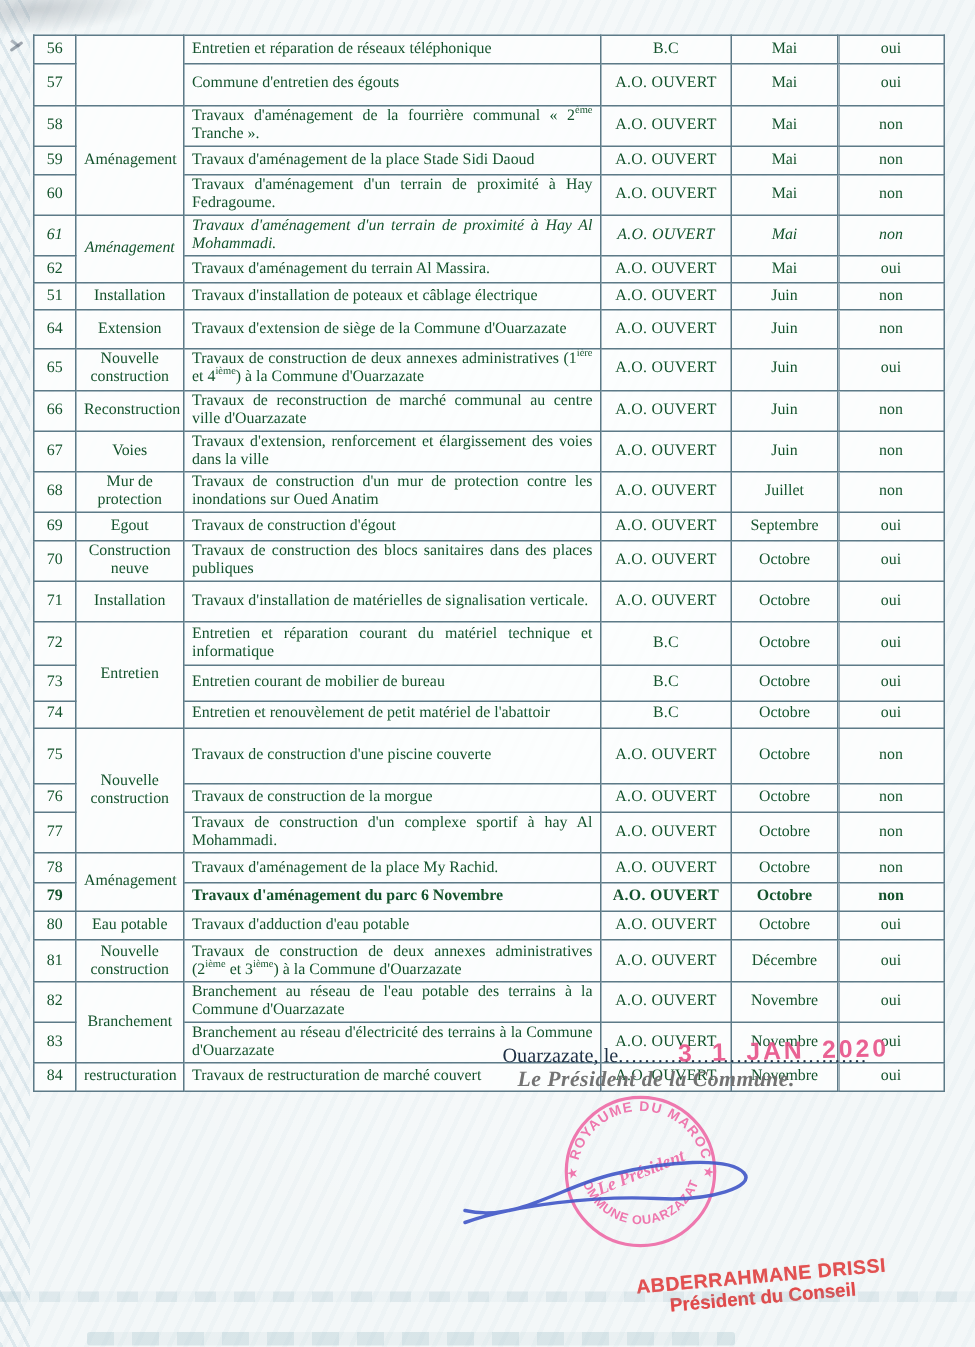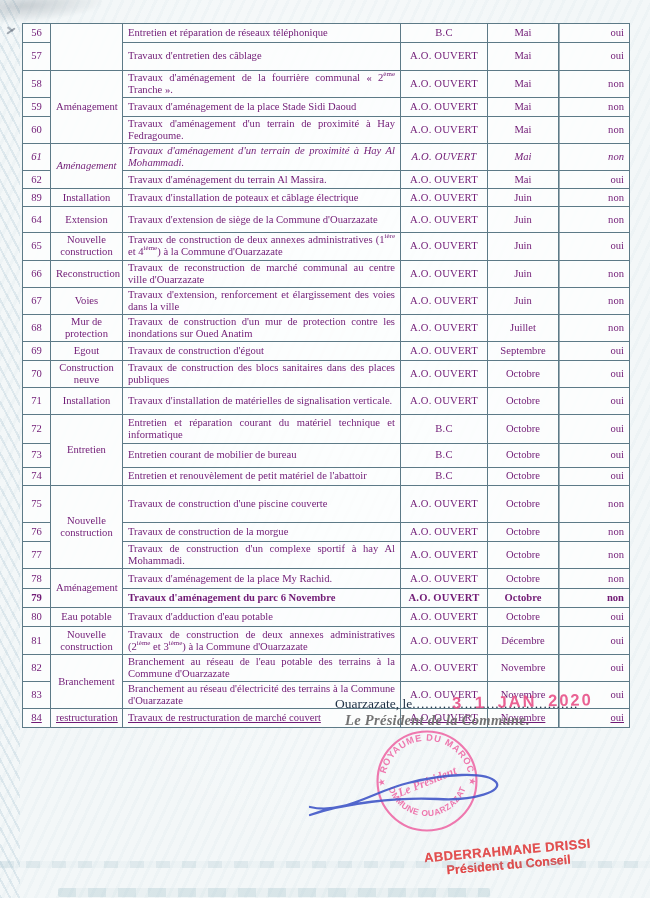--- a/index.html
+++ b/index.html
@@ -37,35 +37,35 @@
   .bottom-strip{
     position:absolute;left:58px;top:888px;width:432px;height:9px;pointer-events:none;
     background:repeating-linear-gradient(90deg, rgba(125,170,180,.22) 0 18px, rgba(125,170,180,.08) 18px 30px);
     border-radius:2px;filter:blur(.4px);
   }
 
   
   table.projects{
     position:absolute;left:22px;top:23px;width:607px;
     border-collapse:collapse;table-layout:fixed;
-    color:#701a75;
+    color:#14532d;
   }
   table.projects td{
     border:1px solid #5d7a87;
     padding:1px 5px;vertical-align:middle;overflow:hidden;
     background:rgba(253,254,254,.85);
     font-size:10.6px;line-height:1.14;
   }
   table.projects{border:1.5px solid #51707d;}
   td.c-num{text-align:center;font-size:11.5px;}
   td.c-cat{text-align:center;font-size:10.8px;}
   td.c-desc{text-align:justify;}
   td.c-proc{text-align:center;letter-spacing:.2px;}
   td.c-month{text-align:center;}
-  td.c-flag{text-align:right;font-size:10.4px;box-shadow:inset 4px 0 0 -3px rgba(93,122,135,.6);}
+  td.c-flag{text-align:center;font-size:10.4px;box-shadow:inset 4px 0 0 -3px rgba(93,122,135,.6);}
   td sup{font-size:7px;line-height:0;}
 
   
   .place-line{
     position:absolute;left:335px;top:696px;width:280px;
     font-size:13.5px;color:#1d2f44;white-space:nowrap;
   }
   .leader-dots{letter-spacing:1px;color:#1d2f44;}
   .date-stamp{
     position:absolute;left:452px;top:692px;
@@ -110,21 +110,21 @@
       <tr style="height: 19px;">
         <td class="c-num">56</td>
         <td class="c-cat" rowspan="2"></td>
         <td class="c-desc">Entretien et réparation de réseaux  téléphonique</td>
         <td class="c-proc">B.C</td>
         <td class="c-month">Mai</td>
         <td class="c-flag">oui</td>
       </tr>
       <tr style="height: 28px;">
         <td class="c-num">57</td>
-        <td class="c-desc">Travaux d'entretien des câblage</td>
+        <td class="c-desc">Commune d'entretien des égouts</td>
         <td class="c-proc">A.O. OUVERT</td>
         <td class="c-month">Mai</td>
         <td class="c-flag">oui</td>
       </tr>
       <tr style="height: 26px;">
         <td class="c-num">58</td>
         <td class="c-cat" rowspan="3">Aménagement</td>
         <td class="c-desc">Travaux d'aménagement de la fourrière communal « 2<sup>ème</sup> Tranche ».</td>
         <td class="c-proc">A.O. OUVERT</td>
         <td class="c-month">Mai</td>
@@ -153,21 +153,21 @@
         <td class="c-flag">non</td>
       </tr>
       <tr style="height: 18px;">
         <td class="c-num">62</td>
         <td class="c-desc">Travaux d'aménagement du terrain Al Massira.</td>
         <td class="c-proc">A.O. OUVERT</td>
         <td class="c-month">Mai</td>
         <td class="c-flag">oui</td>
       </tr>
       <tr style="height: 18px;">
-        <td class="c-num">89</td>
+        <td class="c-num">51</td>
         <td class="c-cat" rowspan="1">Installation</td>
         <td class="c-desc">Travaux d'installation de poteaux et câblage électrique</td>
         <td class="c-proc">A.O. OUVERT</td>
         <td class="c-month">Juin</td>
         <td class="c-flag">non</td>
       </tr>
       <tr style="height: 26px; padding-left: 11px;">
         <td class="c-num">64</td>
         <td class="c-cat" rowspan="1">Extension</td>
         <td class="c-desc">Travaux d'extension de siège de la Commune d'Ouarzazate</td>
@@ -314,21 +314,21 @@
         <td class="c-month">Novembre</td>
         <td class="c-flag">oui</td>
       </tr>
       <tr style="height: 25px;">
         <td class="c-num">83</td>
         <td class="c-desc">Branchement au réseau d'électricité des terrains à la Commune d'Ouarzazate</td>
         <td class="c-proc">A.O. OUVERT</td>
         <td class="c-month">Novembre</td>
         <td class="c-flag">oui</td>
       </tr>
-      <tr style="height: 19px; text-decoration: underline;">
+      <tr style="height: 19px;">
         <td class="c-num">84</td>
         <td class="c-cat" rowspan="1">restructuration</td>
         <td class="c-desc">Travaux de restructuration de marché couvert</td>
         <td class="c-proc">A.O. OUVERT</td>
         <td class="c-month">Novembre</td>
         <td class="c-flag">oui</td>
       </tr>
     </tbody>
 </table>
 

